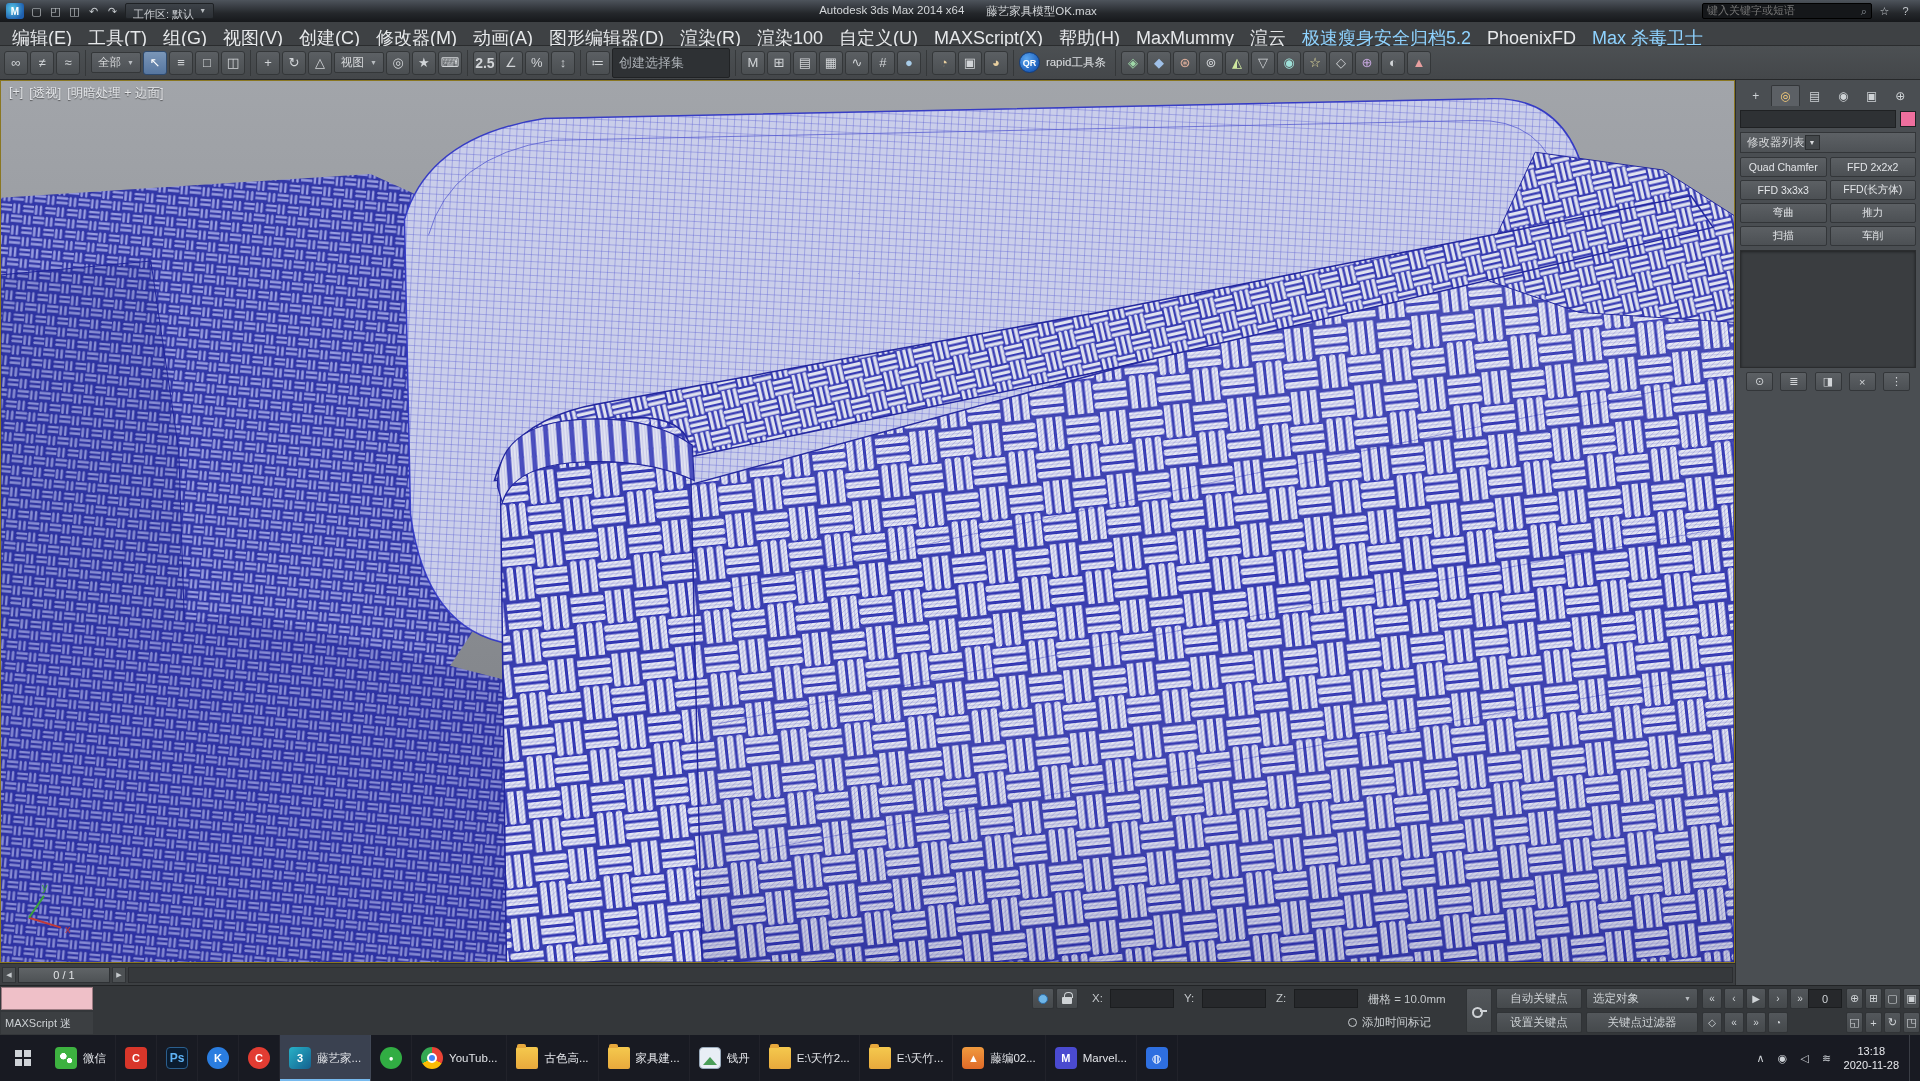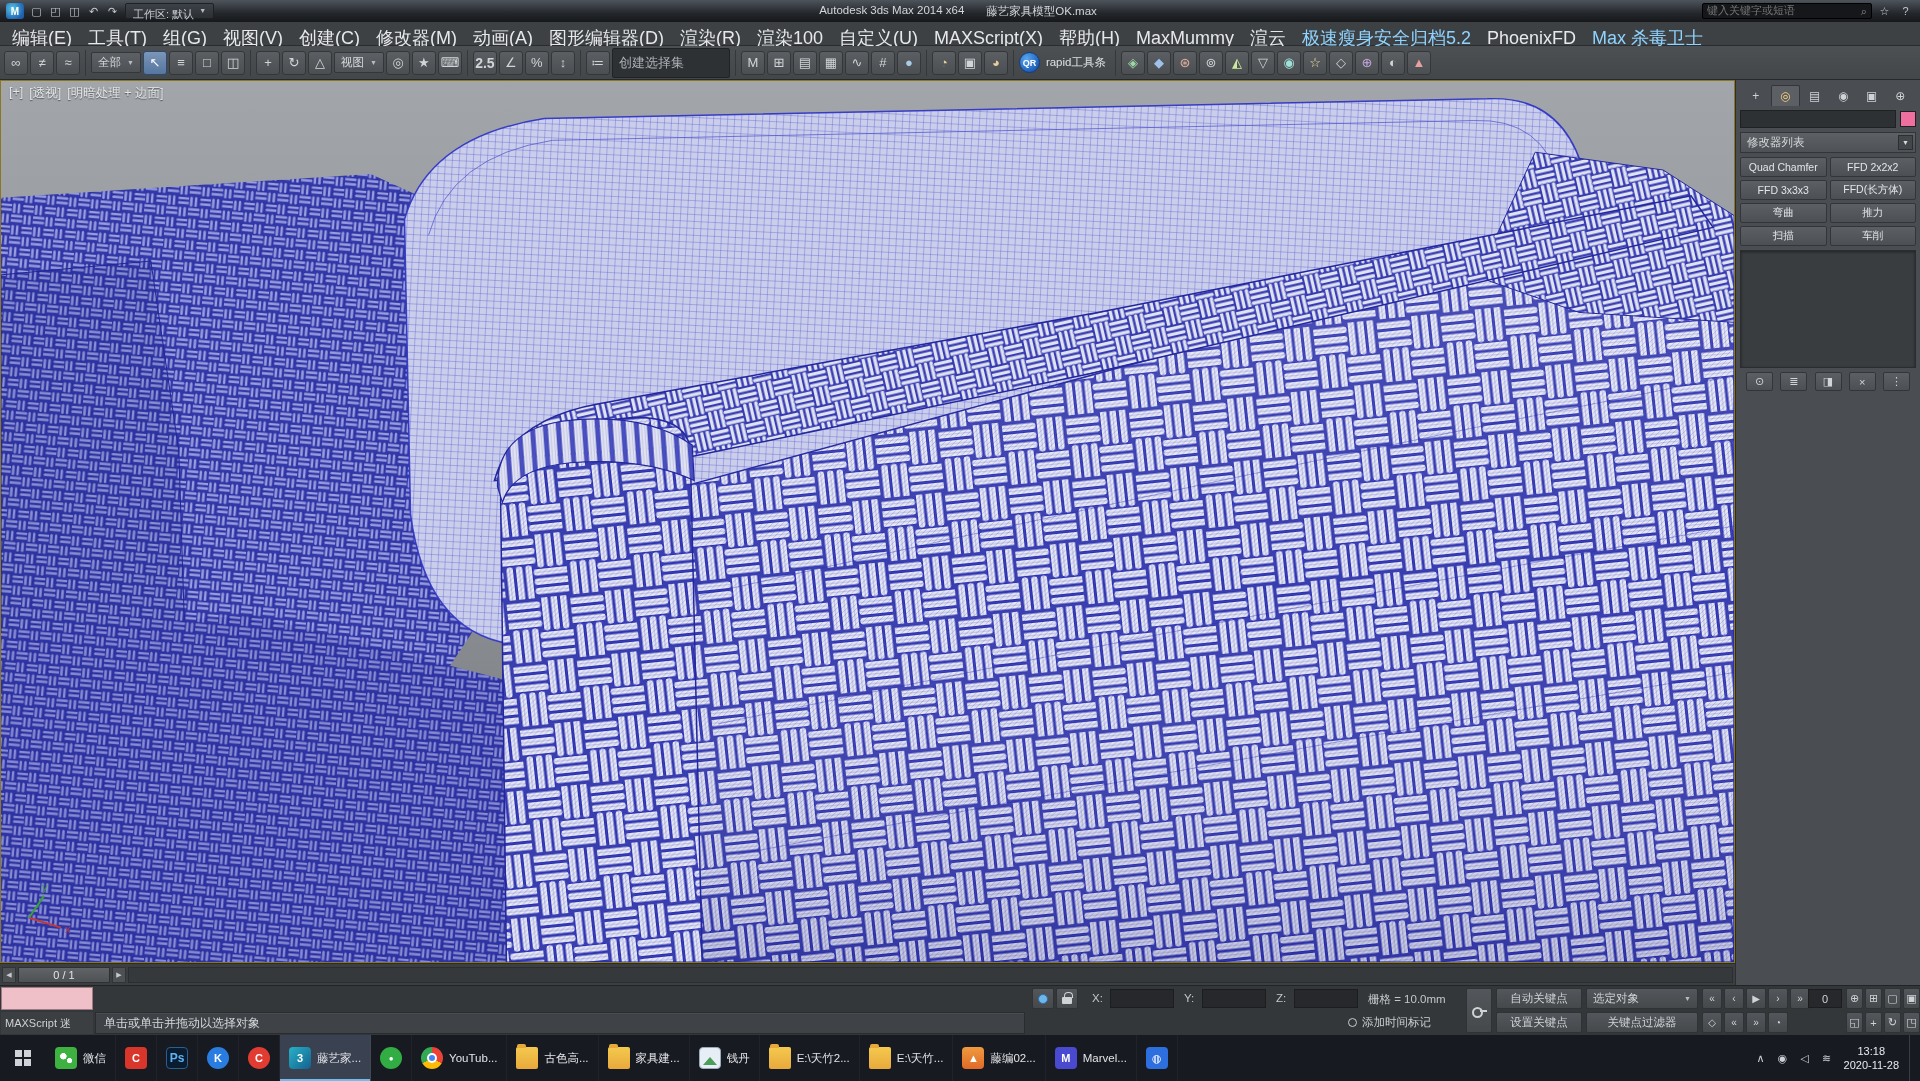--- a/index.html
+++ b/index.html
@@ -57,21 +57,21 @@
 
 
 .cmd-panel{flex:0 0 185px;background:#4a4e52;border-left:1px solid #2c2e30;display:flex;flex-direction:column;padding:2px 4px;gap:4px}
 .cp-tabs{display:flex;gap:1px;height:24px;align-items:flex-end;padding:0 2px}
 .cp-tab{flex:1;height:21px;display:flex;align-items:center;justify-content:center;font-size:12px;color:#cfd3d6;border-radius:2px 2px 0 0}
 .cp-tab.active{background:#5c6065;border:1px solid #333639;border-bottom:none;color:#ffd27a}
 .cp-name-row{display:flex;gap:4px;align-items:center}
 .cp-name{flex:1;height:18px;background:#2e3134;border:1px solid #1f2123}
 .cp-swatch{width:16px;height:16px;background:#ef6f9e;border:1px solid #1f2123}
 .cp-drop{height:21px;background:linear-gradient(#5d6165,#4e5256);border:1px solid #333639;display:flex;align-items:center;
-  justify-content:space-between;padding:0 2px 0 6px;font-size:11.5px}
+  padding:0 2px 0 6px;font-size:11.5px}
 .cp-drop .dbox{width:15px;height:15px;background:#43474a;border:1px solid #2c2f31;display:flex;align-items:center;justify-content:center;font-size:7px}
 .cp-grid{display:grid;grid-template-columns:1fr 1fr;gap:3px}
 .cp-btn{height:20px;display:flex;align-items:center;justify-content:center;background:linear-gradient(#5c6064,#4c5054);
   border:1px solid #333639;border-radius:2px;font-size:10.5px;color:#e3e5e8;white-space:nowrap;overflow:hidden}
 .cp-stack{height:118px;background:#3a3d40;border:1px solid #2a2c2e;box-shadow:inset 0 1px 3px rgba(0,0,0,.45)}
 .cp-tools{display:flex;justify-content:space-between;padding:0 6px}
 .cp-tool{width:27px;height:19px;background:linear-gradient(#5c6064,#4c5054);border:1px solid #333639;border-radius:2px;
   display:flex;align-items:center;justify-content:center;font-size:11px;color:#d2d5d8}
 .cp-rest{flex:1}
 
@@ -412,21 +412,20 @@
           <div class="cp-tool">×</div>
           <div class="cp-tool">⋮</div>
         </div>
       <div class="cp-rest"></div>
     </div>
   </div>
 
   <div class="statusbar">
     <div class="sb mxs-pink" style="left:1px;top:1px;width:92px;height:23px"></div>
     <div class="sb mxs-label" style="left:1px;top:26px;width:92px;height:22px">MAXScript 迷</div>
-    <div class="sb box-sunken" style="left:95px;top:26px;width:930px;height:22px">单击或单击并拖动以选择对象</div>
 
     <div class="sb sb-btn" style="left:1032px;top:2px;width:22px;height:21px">
       <span class="iso-shape"></span>
       </div>
     <div class="sb sb-btn" style="left:1056px;top:2px;width:22px;height:21px">
       <span class="lock-shape"></span>
       </div>
 
     <span class="sb coord-label" style="left:1092px;top:6px">X:</span>
     <div class="sb coord-input" style="left:1110px;top:3px;width:64px;height:19px"></div>

